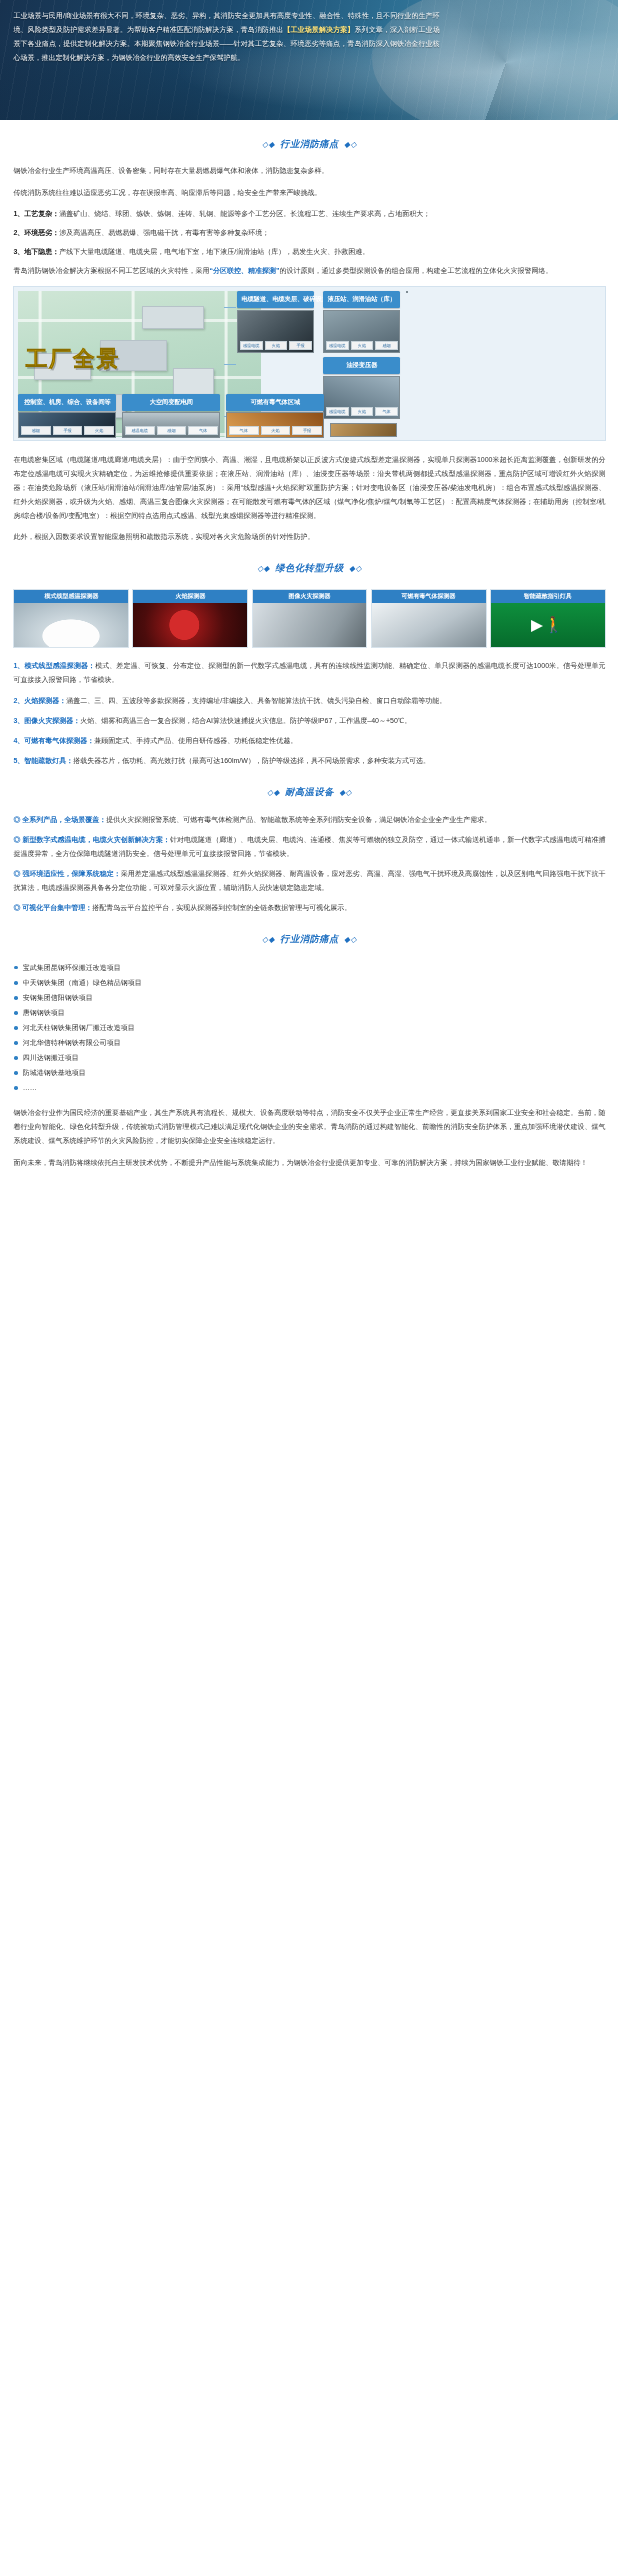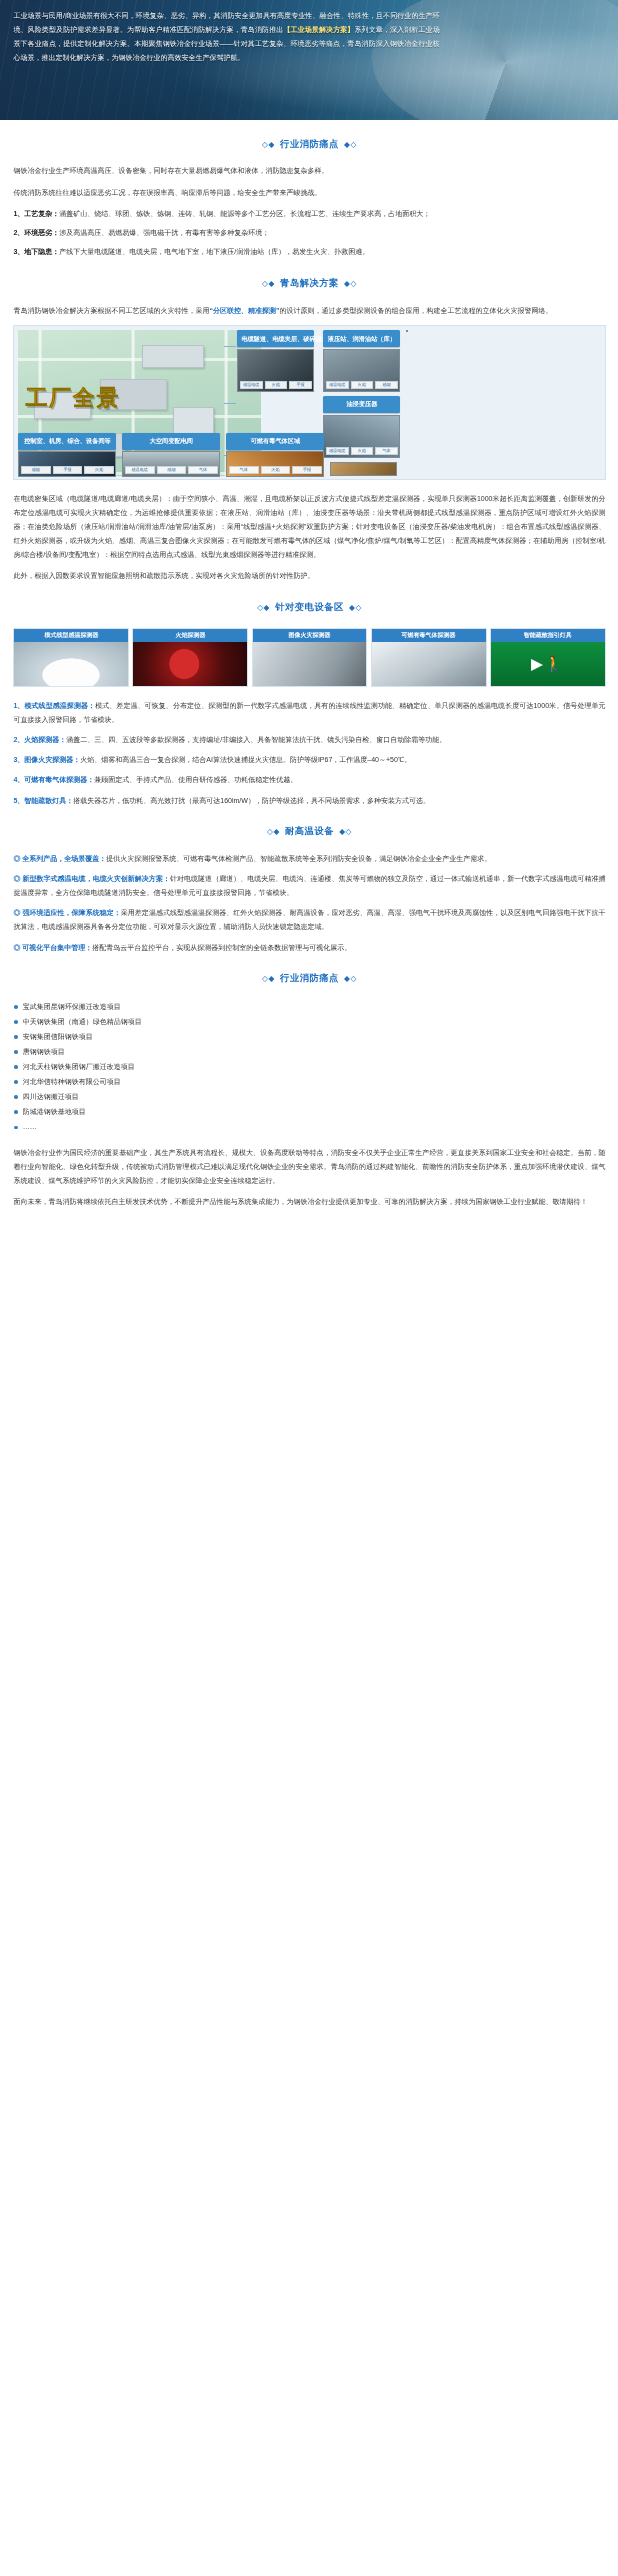--- a/index.html
+++ b/index.html
@@ -50,20 +50,21 @@
   .hero-text b { color:#ffe47a; font-weight:700; }
 
   
   .sec-title {
     text-align:center;
     color:#1f70c1;
     font-size:9.3px;
     font-weight:700;
     margin: 15.5px 0 11.3px;
     letter-spacing:0.5px;
+    font-style:italic;
   }
   .sec-title .deco { color:#1f70c1; font-weight:400; margin:0 5.2px; font-size:7.7px; }
 
   .body-wrap { padding: 0 13.4px; }
   p.para { margin: 0 0 7.2px; text-align: justify; font-size:7px; line-height:2.0; }
   p.para b { color:#1f70c1; }
   .list-line { margin: 1px 0 5.2px; font-size:7px; line-height:2.0; text-align:justify;}
   .list-line b { color:#222; }
 
   
@@ -236,23 +237,20 @@
       <b>1、工艺复杂：</b><span>涵盖矿山、烧结、球团、炼铁、炼钢、连铸、轧钢、能源等多个工艺分区。长流程工艺、连续生产要求高，占地面积大；</span>
     </div>
     <div class="list-line">
       <b>2、环境恶劣：</b><span>涉及高温高压、易燃易爆、强电磁干扰，有毒有害等多种复杂环境；</span>
     </div>
     <div class="list-line">
       <b>3、地下隐患：</b><span>产线下大量电缆隧道、电缆夹层，电气地下室，地下液压/润滑油站（库），易发生火灾、扑救困难。</span>
     </div>
   </div>
 
-  <div class="sec-title">
-    <span class="deco">◇◆</span><span>青岛解决方案</span><span class="deco">◆◇</span>
-  </div>
 
   <div class="body-wrap">
     <p class="para">
       <span>青岛消防钢铁冶金解决方案根据不同工艺区域的火灾特性，采用</span><b>“分区联控、精准探测”</b><span>的设计原则，通过多类型探测设备的组合应用，构建全工艺流程的立体化火灾报警网络。</span>
     </p>
   </div>
 
   <div class="diagram">
     <div class="dg-center">
       <div class="roads"></div>
@@ -325,21 +323,21 @@
     <div class="photo ph-c" style="left:316px; top:136px; width:67px; height:14.4px;"></div>
     <div class="photo ph-h" style="left:392px; top:4.1px; width:0px; height:0px;"></div>
   </div>
 
   <div class="body-wrap">
     <p class="para">在电缆密集区域（电缆隧道/电缆廊道/电缆夹层）：由于空间狭小、高温、潮湿，且电缆桥架以正反波方式便捷式线型差定温探测器，实现单只探测器1000米超长距离监测覆盖，创新研发的分布定位感温电缆可实现火灾精确定位，为运维抢修提供重要依据；在液压站、润滑油站（库）、油浸变压器等场景：沿夹带机两侧都提式线型感温探测器，重点防护区域可增设红外火焰探测器；在油类危险场所（液压站/润滑油站/润滑油库/油管层/油泵房）：采用“线型感温+火焰探测”双重防护方案；针对变电设备区（油浸变压器/柴油发电机房）：组合布置感式线型感温探测器、红外火焰探测器，或升级为火焰、感烟、高温三复合图像火灾探测器；在可能散发可燃有毒气体的区域（煤气净化/焦炉/煤气/制氧等工艺区）：配置高精度气体探测器；在辅助用房（控制室/机房/综合楼/设备间/变配电室）：根据空间特点选用点式感温、线型光束感烟探测器等进行精准探测。</p>
     <p class="para">此外，根据入因数要求设置智能应急照明和疏散指示系统，实现对各火灾危险场所的针对性防护。</p>
   </div>
 
   <div class="sec-title">
-    <span class="deco">◇◆</span><span>针对变电设备区</span><span class="deco">◆◇</span>
+    <span class="deco">◇◆</span><span>绿色化转型升级</span><span class="deco">◆◇</span>
   </div>
 
   <div class="cards">
     <div class="card">
       <div class="card-head">模式线型感温探测器</div>
       <div class="card-img ci-1"></div>
     </div>
     <div class="card">
       <div class="card-head">火焰探测器</div>
       <div class="card-img ci-2"></div>

